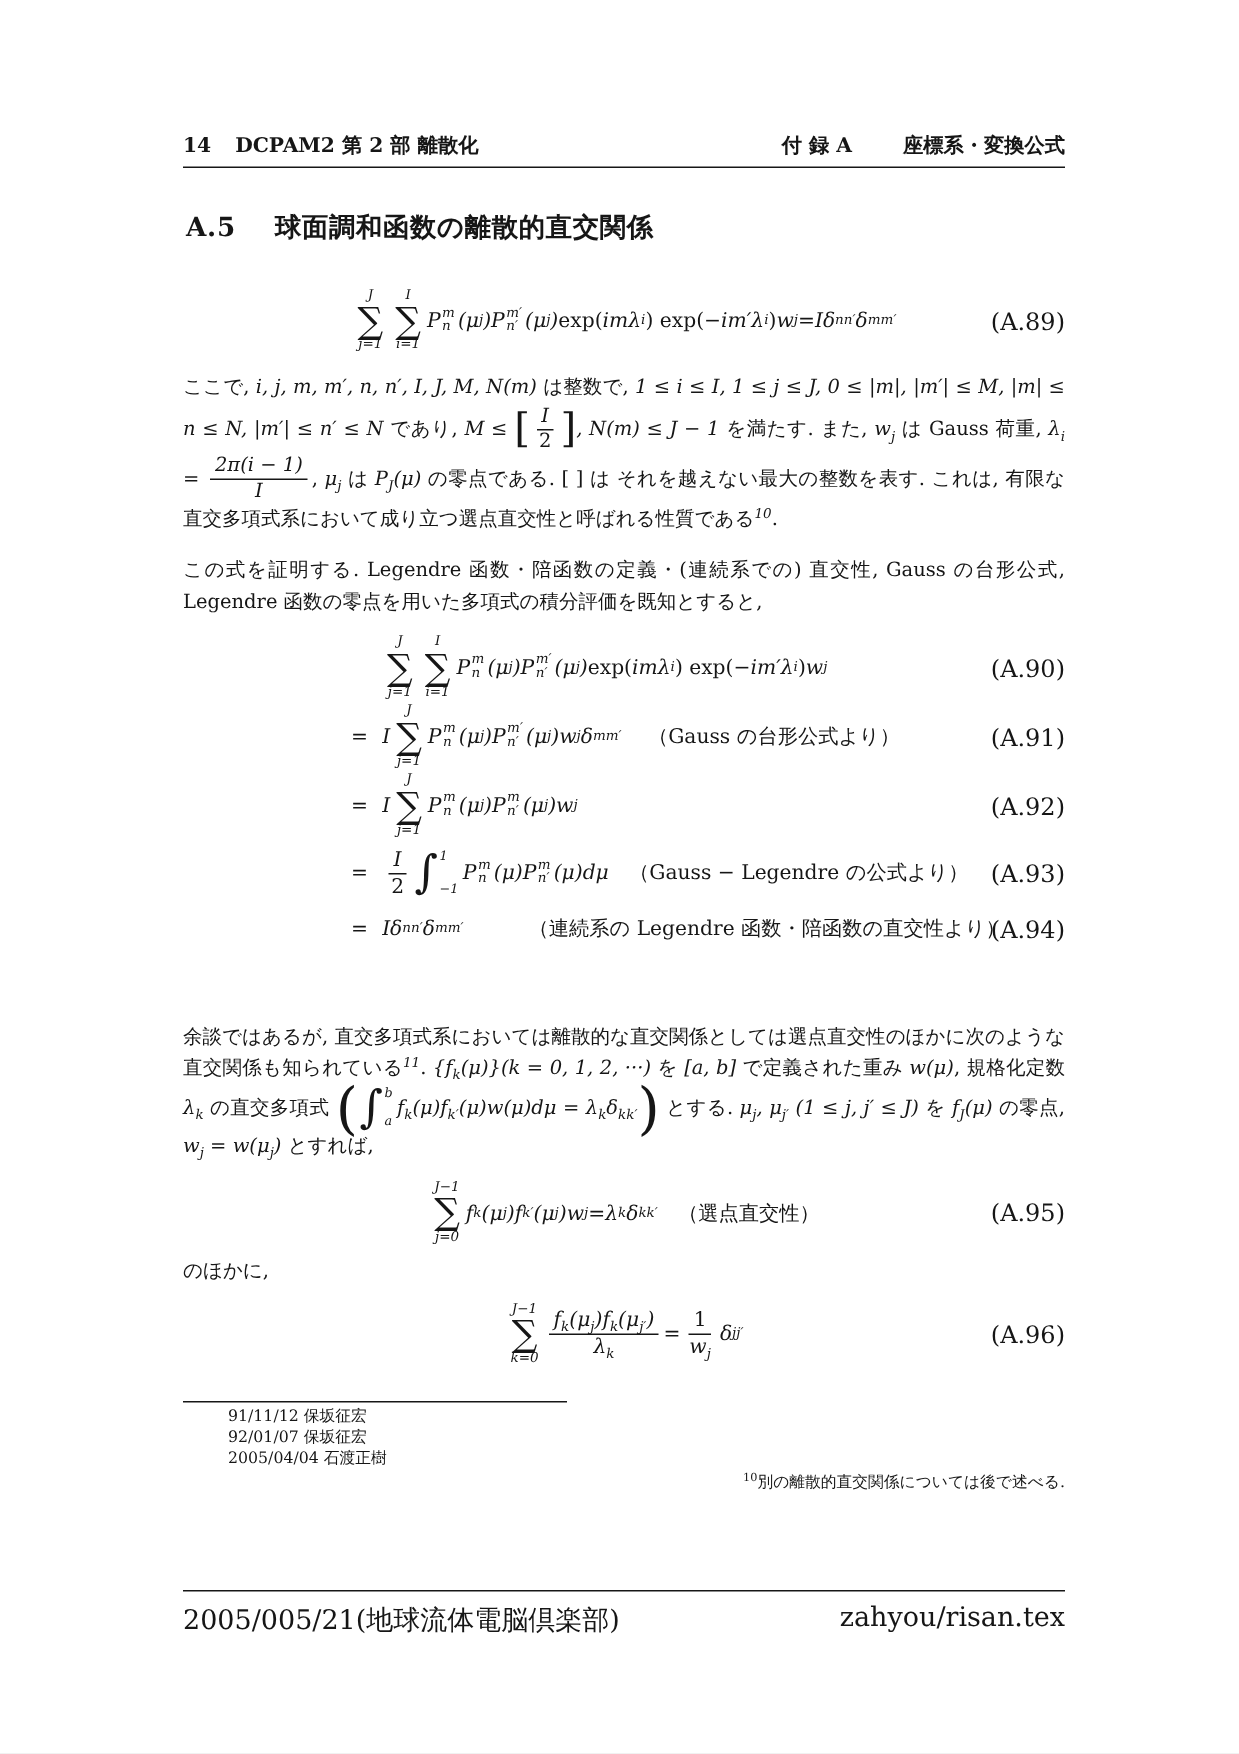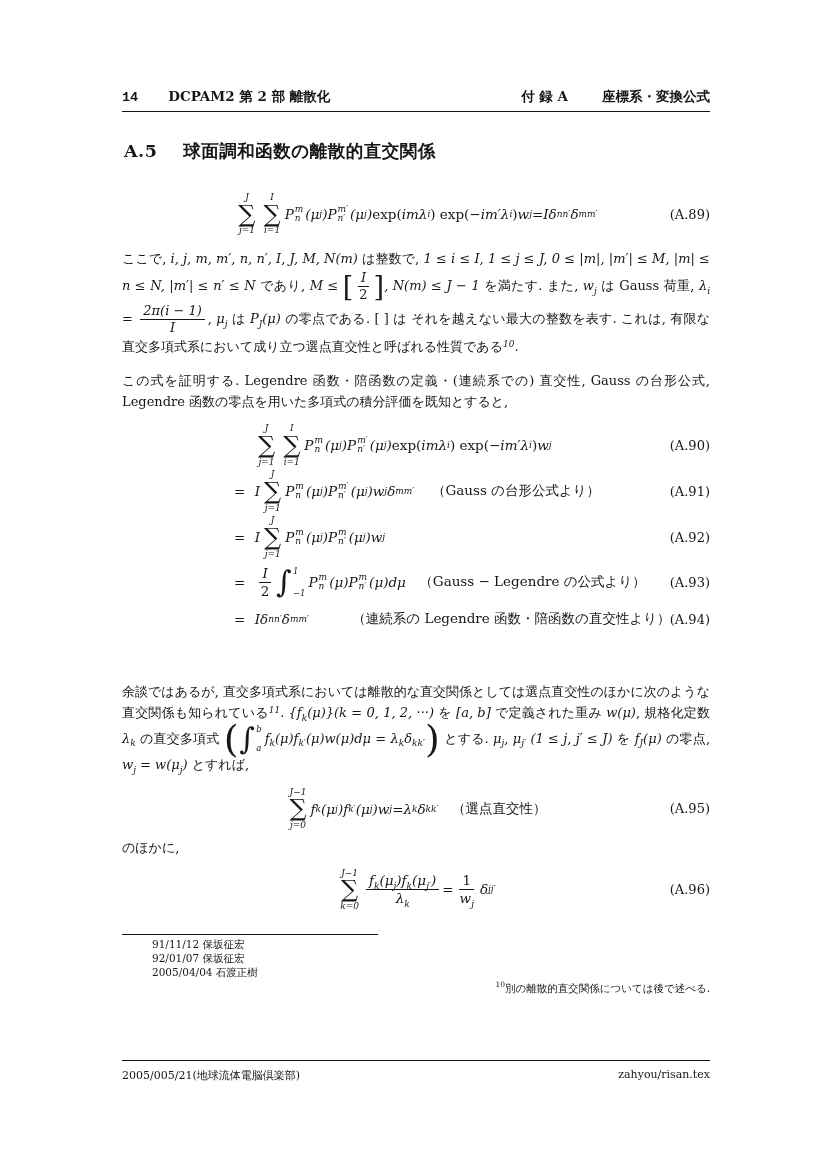--- a/index.html
+++ b/index.html
@@ -10,37 +10,37 @@
     background:#ffffff;
     color:#161616;
     font-family:"DejaVu Serif","Liberation Serif",serif;
     font-size:13px;
     box-sizing:border-box;
     padding:88px 116px 0 122px;
     overflow:hidden;
   }
   
   .pagehead{display:flex;justify-content:space-between;align-items:baseline;font-weight:bold;font-size:13.5px;}
-  .ph-left .num{margin-right:30px;font-family:Liberation Mono, monospace;}
+  .ph-left .num{margin-right:16px;}
   .ph-right .lab{margin-right:34px;}
   .headrule{border-top:1.2px solid #161616;margin-top:5px;}
   
   h1.section{font-size:17.5px;font-weight:bold;margin:27px 0 28px 2px;letter-spacing:.5px;}
   h1.section .secnum{margin-right:26px;}
   
   p.para{margin:10px 0;line-height:1.58;text-align:justify;}
   p.para.tight{margin:6px 0;}
   p.aside{margin-top:48px;}
   
   .eq{position:relative;display:flex;align-items:center;justify-content:center;min-height:46px;margin:10px 0;font-size:13.5px;}
   .eqrow{position:relative;display:flex;align-items:center;min-height:46px;font-size:13.5px;}
   .eqrow.first{padding-left:132px;}
   .eqrow.cont{padding-left:112px;}
   .eqrow.short{min-height:30px;}
-  .eqlabel{position:absolute;right:0;font-style:normal;font-size:13px;}
+  .eqlabel{position:absolute;right:0;font-style:normal;font-size:16px;}
   .eqbody{display:inline-flex;align-items:center;flex-wrap:nowrap;white-space:nowrap;}
   
   .mi{font-style:italic;}
   .mr{font-style:normal;}
   sub.ms,sup.ms{font-size:9px;font-style:italic;line-height:0;}
   sub.ms{vertical-align:-0.4em;}
   sup.ms{vertical-align:0.5em;}
   .mss{display:inline-flex;flex-direction:column;align-items:flex-start;font-size:9px;font-style:italic;line-height:1.05;vertical-align:middle;margin:0 2px 0 1px;}
   .msum{display:inline-flex;flex-direction:column;align-items:center;vertical-align:middle;margin:0 4px;font-style:normal;}
   .msum .mlim{font-size:9px;font-style:italic;line-height:1.15;}
@@ -56,21 +56,21 @@
   .msp{display:inline-block;}
   
   .fnblock{margin-top:20px;}
   .fnrule{width:256px;border-top:1px solid #161616;margin:0 0 3px 0;}
   .fn-date{font-size:10.5px;line-height:1.32;padding-left:30px;}
   .fn-item{font-size:10.5px;line-height:1.4;padding-left:6px;text-align:right;}
   .fn-item sup{font-size:7.5px;}
   
   .pagefoot{position:absolute;left:122px;right:116px;top:1060px;}
   .footrule{border-top:1px solid #161616;}
-  .footrow{display:flex;justify-content:space-between;margin-top:7px;font-size:11px;}
+  .footrow{display:flex;justify-content:space-between;margin-top:7px;font-size:18px;}
 </style>
 </head>
 <body>
 
 <div class="page">
 
   <header class="pagehead">
     <div class="ph-left">
       <span class="num">14</span><span>DCPAM2 第 2 部 離散化</span>
     </div>

